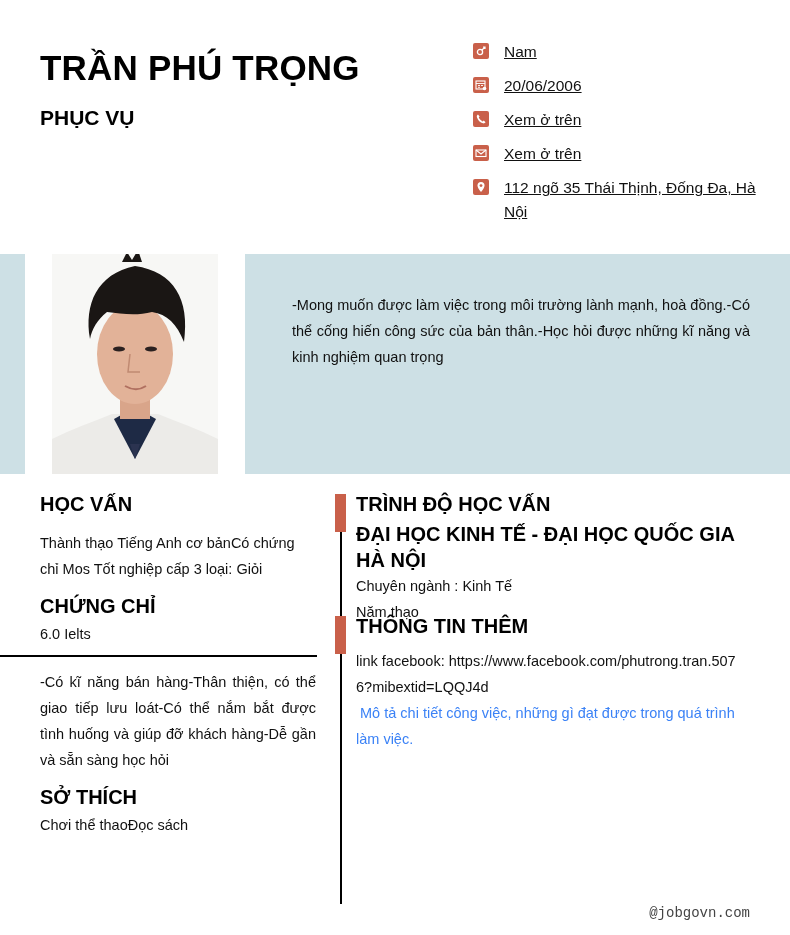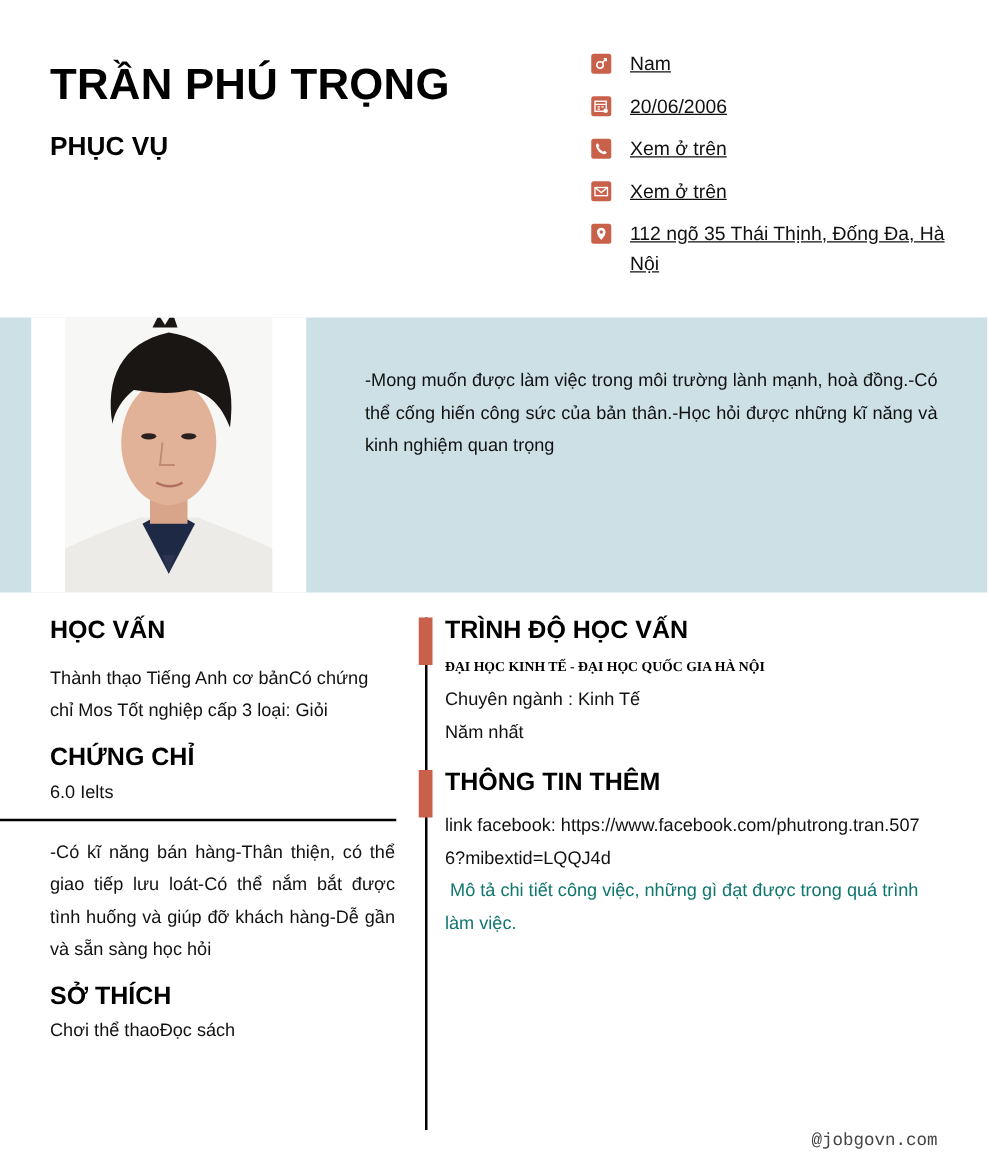--- a/index.html
+++ b/index.html
@@ -22,22 +22,22 @@
 
   .left-col { position: absolute; left: 40px; top: 490px; width: 276px; }
   .sec-title { font-size: 20px; font-weight: 700; color: #000; line-height: 28px; }
   .sec-body { font-size: 14.5px; line-height: 26px; color: #111; text-align: justify; }
   .hdivider { position: absolute; left: 0; top: 655px; width: 317px; height: 1.5px; background: #000; }
 
   .vline { position: absolute; left: 340px; top: 494px; width: 1.5px; height: 410px; background: #000; }
   .accent-bar { position: absolute; left: 335px; width: 11px; height: 38px; background: #c9604a; }
 
   .right-col { position: absolute; left: 356px; width: 400px; }
-  .sub-title { font-size: 11px; font-weight: 700; line-height: 26px; color: #000; font-family: Liberation Serif, serif; }
-  .muted { color: #0f766e; }
+  .sub-title { font-size: 20px; font-weight: 700; line-height: 26px; color: #000; }
+  .muted { color: #3b82f6; }
 
   .footer { position: absolute; right: 40px; top: 905px; font-family: "Liberation Mono", "DejaVu Sans Mono", monospace; font-size: 14px; color: #444; }
 </style>
 </head>
 <body>
 
 <div class="name">TRẦN PHÚ TRỌNG</div>
 <div class="role">PHỤC VỤ</div>
 
 <div class="contact">
@@ -131,21 +131,21 @@
 </div>
 
 <div class="vline"></div>
 <div class="accent-bar" style="top:494px;"></div>
 <div class="accent-bar" style="top:616px;"></div>
 
 <div class="right-col" style="top:490px;">
   <div class="sec-title">TRÌNH ĐỘ HỌC VẤN</div>
   <div class="sub-title" style="margin-top:3px;">ĐẠI HỌC KINH TẾ - ĐẠI HỌC QUỐC GIA HÀ NỘI</div>
   <div class="sec-body">Chuyên ngành : Kinh Tế</div>
-  <div class="sec-body">Năm nhất</div>
+  <div class="sec-body">Năm thạo</div>
 </div>
 
 <div class="right-col" style="top:612px;width:395px;">
   <div class="sec-title">THÔNG TIN THÊM</div>
   <div class="sec-body" style="margin-top:8px;text-align:left;word-break:break-all;">link facebook: https://www.facebook.com/phutrong.tran.5076?mibextid=LQQJ4d</div>
   <div class="sec-body muted" style="text-align:left;white-space:pre-wrap;"> Mô tả chi tiết công việc, những gì đạt được trong quá trình làm việc.</div>
 </div>
 
 <div class="footer">@jobgovn.com</div>
 

